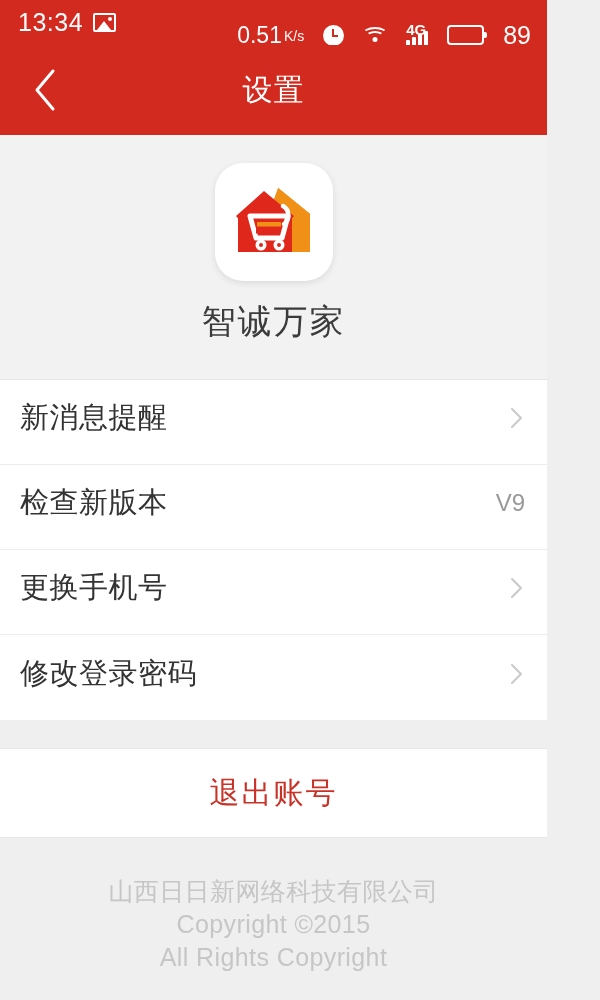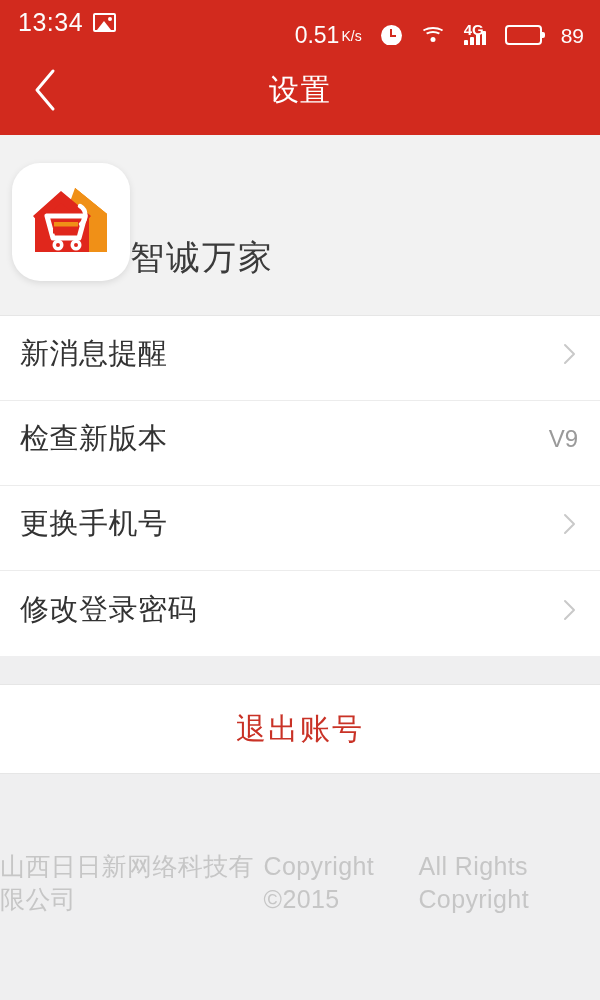--- a/index.html
+++ b/index.html
@@ -9,21 +9,21 @@
   body {
     width: 600px;
     height: 1000px;
     overflow: hidden;
     background: #efeff0;
     font-family: "Liberation Sans", "DejaVu Sans", sans-serif;
     -webkit-font-smoothing: antialiased;
   }
   .phone {
     position: relative;
-    width: 600px;
+    width: 547px;
     height: 1000px;
     background: #000000;
     display: flex;
     flex-direction: column;
   }
 
   
   .statusbar {
     height: 45px;
     background: #d22a1e;
@@ -171,21 +171,21 @@
     content: "";
     position: absolute;
     right: -5px;
     top: 5px;
     width: 3px;
     height: 6px;
     background: #ffffff;
     border-radius: 0 2px 2px 0;
   }
   .sb-batt-level {
-    font-size: 21px;
+    font-size: 25px;
     line-height: 1;
     color: #fdfdfd;
   }
 
   
   .navbar {
     height: 90px;
     background: #d22a1e;
     position: relative;
     display: flex;
@@ -210,22 +210,22 @@
     color: #ffffff;
     letter-spacing: 1px;
   }
 
   
   .app-block {
     background: #f2f2f2;
     flex: 0 0 auto;
     padding: 28px 12px 34px;
     display: flex;
-    flex-direction: row;
-    align-items: flex-end;
+    flex-direction: column;
+    align-items: center;
   }
   .app-logo {
     width: 118px;
     height: 118px;
     border-radius: 28px;
     background: #ffffff;
     box-shadow: 0 2px 7px rgba(0,0,0,0.10);
     display: flex;
     align-items: center;
     justify-content: center;
@@ -297,24 +297,24 @@
     letter-spacing: 2px;
     cursor: pointer;
     background: #ffffff;
   }
 
   
   .footer {
     flex: 1 1 auto;
     background: #efeff0;
     display: flex;
-    flex-direction: row;
+    flex-direction: column;
     align-items: center;
     justify-content: flex-end;
-    padding-bottom: 8px;
+    padding-bottom: 26px;
   }
   .footer-line {
     font-size: 25px;
     color: #c6c6c6;
     line-height: 1.32;
     letter-spacing: 0.4px;
   }
 </style>
 </head>
 <body>

